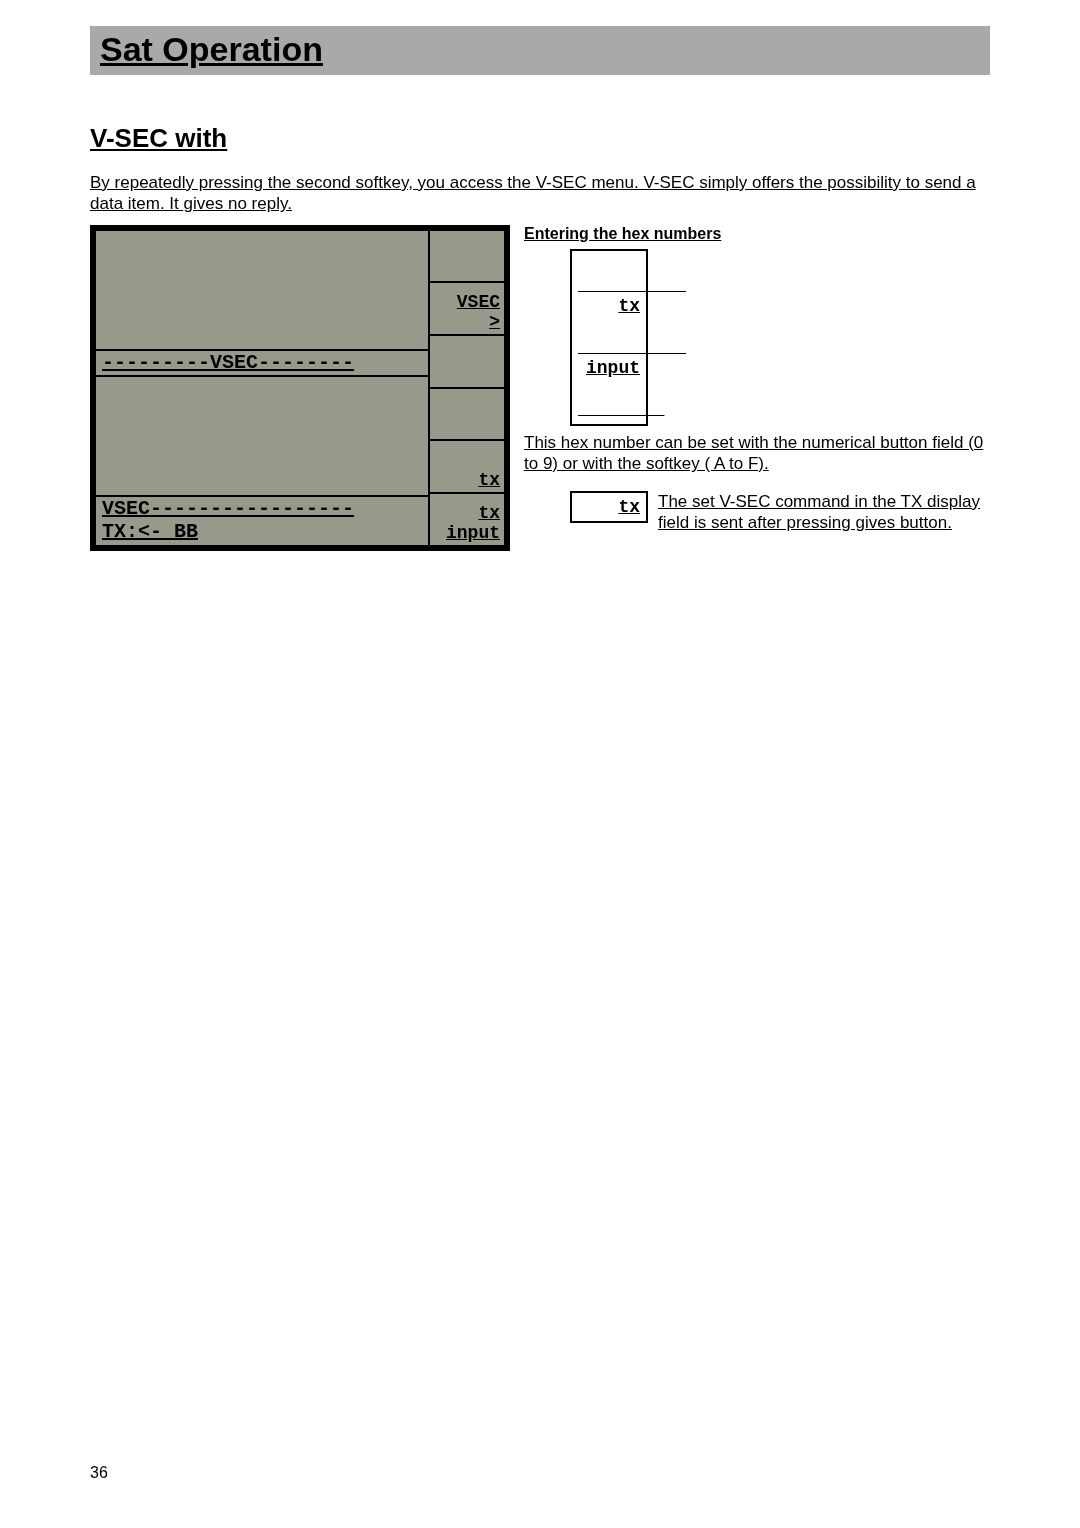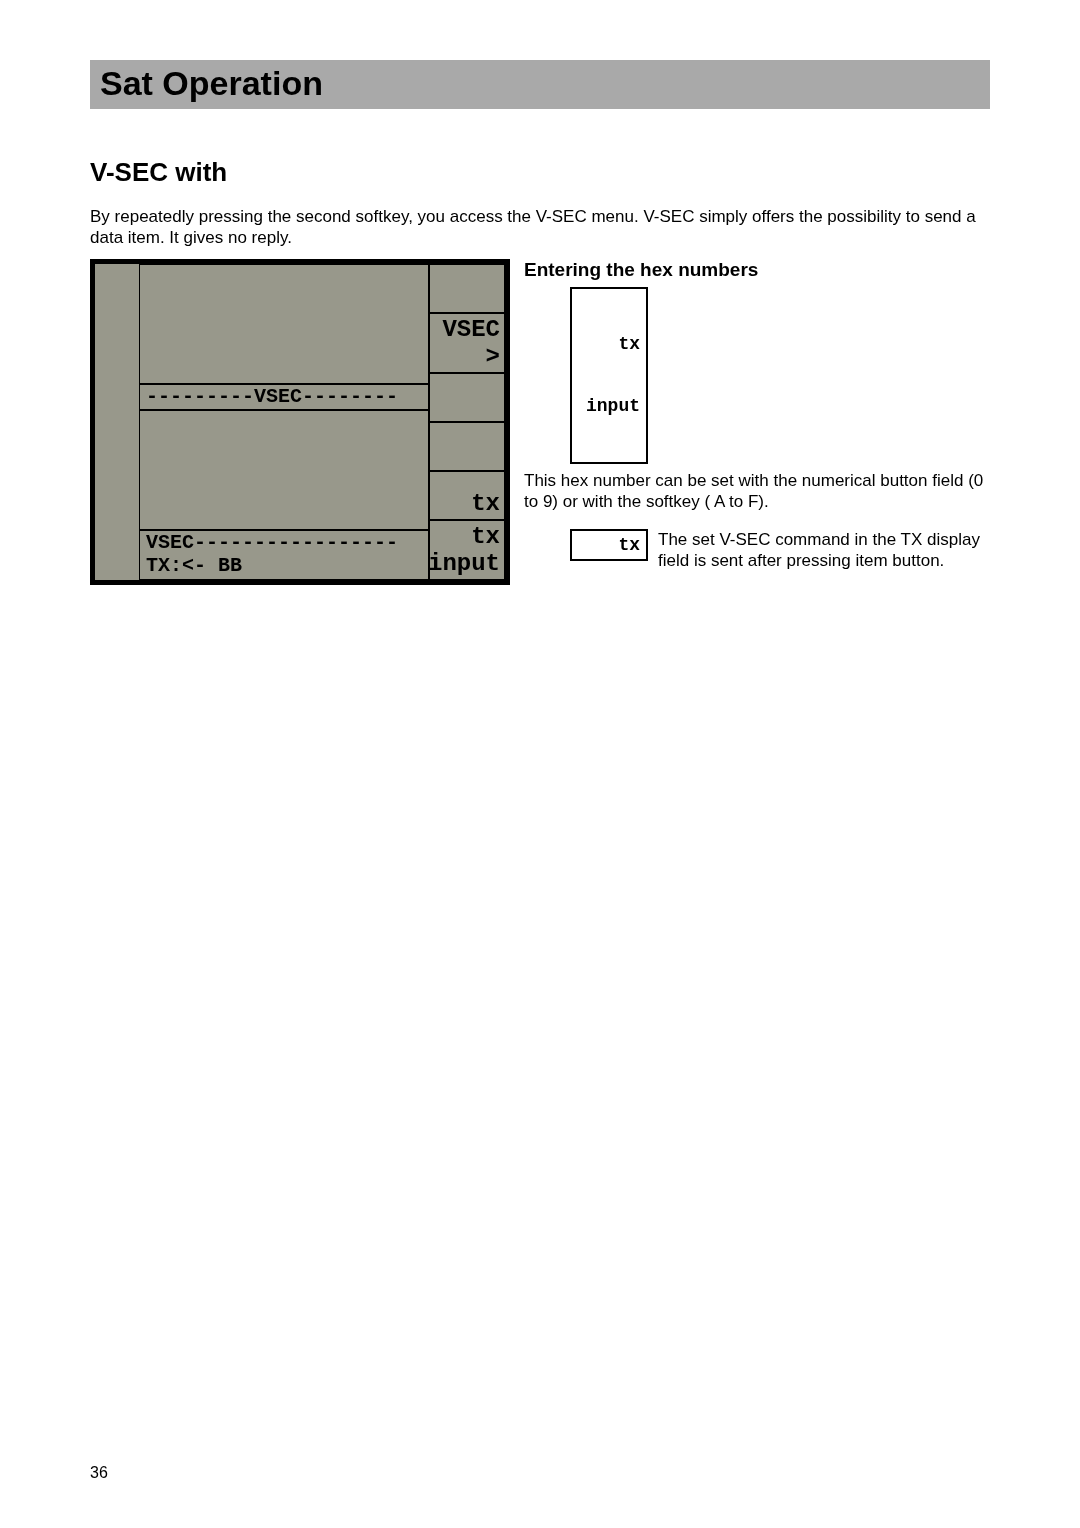--- a/index.html
+++ b/index.html
@@ -5,21 +5,22 @@
   * { box-sizing: border-box; margin: 0; padding: 0; }
   body {
     background: #fff;
     font-family: Arial, Helvetica, sans-serif;
     width: 1080px;
     height: 1528px;
     position: relative;
     color: #000;
   }
   .page {
-    padding: 60px 90px 0 90px;
+    padding: 26px 90px 0 90px;
+    text-decoration: underline;
   }
   .header-bar {
     background: #a9a9a9;
     padding: 4px 10px 6px 10px;
     margin-bottom: 48px;
   }
   .header-bar h1 {
     font-size: 34px;
     font-weight: bold;
   }
@@ -45,21 +46,20 @@
     background: #98988b;
     display: flex;
   }
   .lcd-main {
     flex: 1;
     display: flex;
     flex-direction: column;
     font-family: "Courier New", monospace;
     font-size: 20px;
     font-weight: bold;
-    margin-left: 44px;
   }
   .lcd-cell {
     border: 1px solid #000;
     padding: 2px 6px;
     min-height: 26px;
     display: flex;
     align-items: center;
     white-space: pre;
   }
   .lcd-top    { flex: 0 0 120px; }
@@ -67,35 +67,35 @@
   .lcd-gap    { flex: 0 0 120px; }
   .lcd-bot    { flex: 0 0 50px; flex-direction: column; align-items: flex-start; justify-content: flex-end; }
   .softkeys {
     width: 76px;
     display: flex;
     flex-direction: column;
   }
   .sk {
     border: 1px solid #000;
     font-family: "Courier New", monospace;
-    font-size: 24px;
+    font-size: 18px;
     font-weight: bold;
     text-align: right;
     padding: 2px 4px;
     flex: 1;
     display: flex;
     flex-direction: column;
     justify-content: flex-end;
     align-items: flex-end;
     white-space: pre;
   }
   
   .right-col { flex: 1; font-size: 17px; }
   .sub-h {
-    font-size: 19px;
+    font-size: 16px;
     font-weight: bold;
     margin: 0 0 6px 0;
   }
   .callout {
     display: flex;
     align-items: flex-start;
     gap: 10px;
     margin-bottom: 6px;
   }
   .callout-box {
@@ -167,21 +167,21 @@
       <div class="callout">
         <div class="callout-box">
           <div>tx</div>
           <div>input</div>
         </div>
       </div>
       <p class="after">This hex number can be set with the numerical button field (0 to 9) or with the softkey ( A to F).</p>
 
       <div class="callout">
         <div class="callout-box">tx</div>
-        <div class="callout-text">The set V-SEC command in the TX display field is sent after pressing item button.</div>
+        <div class="callout-text">The set V-SEC command in the TX display field is sent after pressing gives button.</div>
       </div>
 
     </div>
   </div>
 
 </div>
 
 <div class="page-num">36</div>
 
 </body></html>

